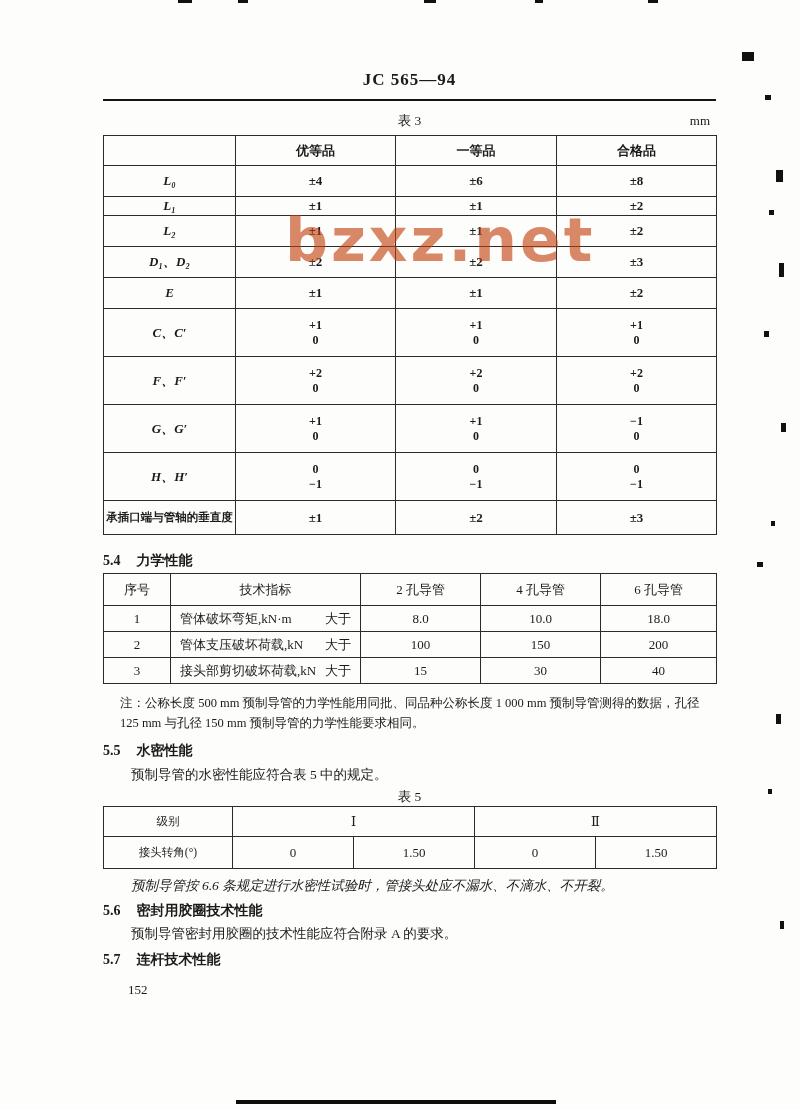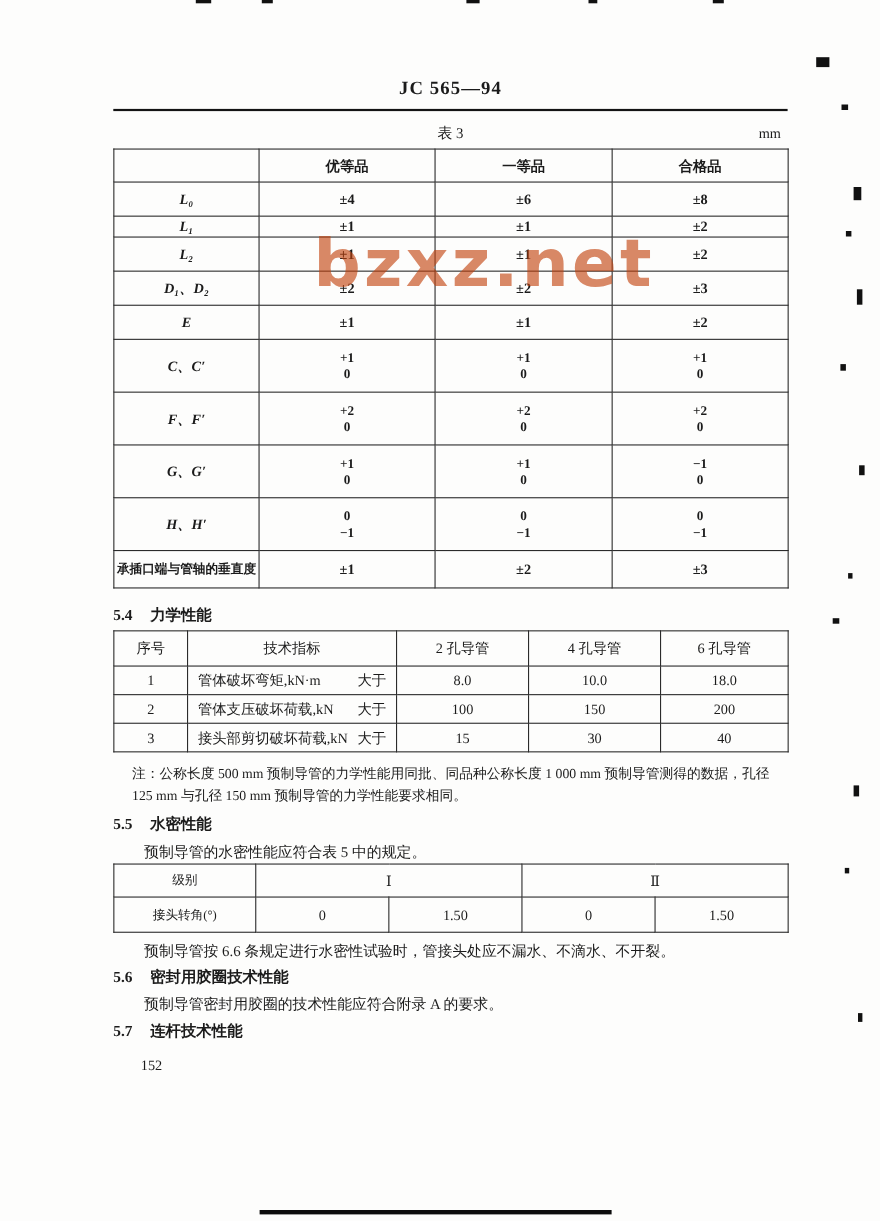--- a/index.html
+++ b/index.html
@@ -252,20 +252,21 @@
         </tbody>
     </table>
 
     <div class="note">注：公称长度 500 mm 预制导管的力学性能用同批、同品种公称长度 1 000 mm 预制导管测得的数据，孔径 125 mm 与孔径 150 mm 预制导管的力学性能要求相同。</div>
 
     <div class="section-heading" style="margin-top:8px;">
       <span class="num">5.5</span><span>水密性能</span>
     </div>
     <div class="para">预制导管的水密性能应符合表 5 中的规定。</div>
 
+    <div class="caption-plain" style="margin-top:3px;">表 5</div>
 
     <table class="t5">
       <colgroup>
           <col style="width:129px">
           <col style="width:121px">
           <col style="width:121px">
           <col style="width:121px">
           <col style="width:121px">
         </colgroup>
       <tbody>
@@ -277,21 +278,21 @@
           <tr style="height: 32px;">
             <td class="rowlab">接头转角(°)</td>
             <td>0</td>
             <td>1.50</td>
             <td>0</td>
             <td>1.50</td>
           </tr>
         </tbody>
     </table>
 
-    <div class="para" style="margin-top:7px;">预制导管按 6.6 条规定进行水密性试验时，管接头处应不漏水、不滴水、不开裂。</div>
+    <div class="para" style="margin-top:7px;font-style:italic;">预制导管按 6.6 条规定进行水密性试验时，管接头处应不漏水、不滴水、不开裂。</div>
 
     <div class="section-heading" style="margin-top:5px;">
       <span class="num">5.6</span><span>密封用胶圈技术性能</span>
     </div>
     <div class="para" style="margin-top:3px;">预制导管密封用胶圈的技术性能应符合附录 A 的要求。</div>
 
     <div class="section-heading" style="margin-top:6px;">
       <span class="num">5.7</span><span>连杆技术性能</span>
     </div>
 

